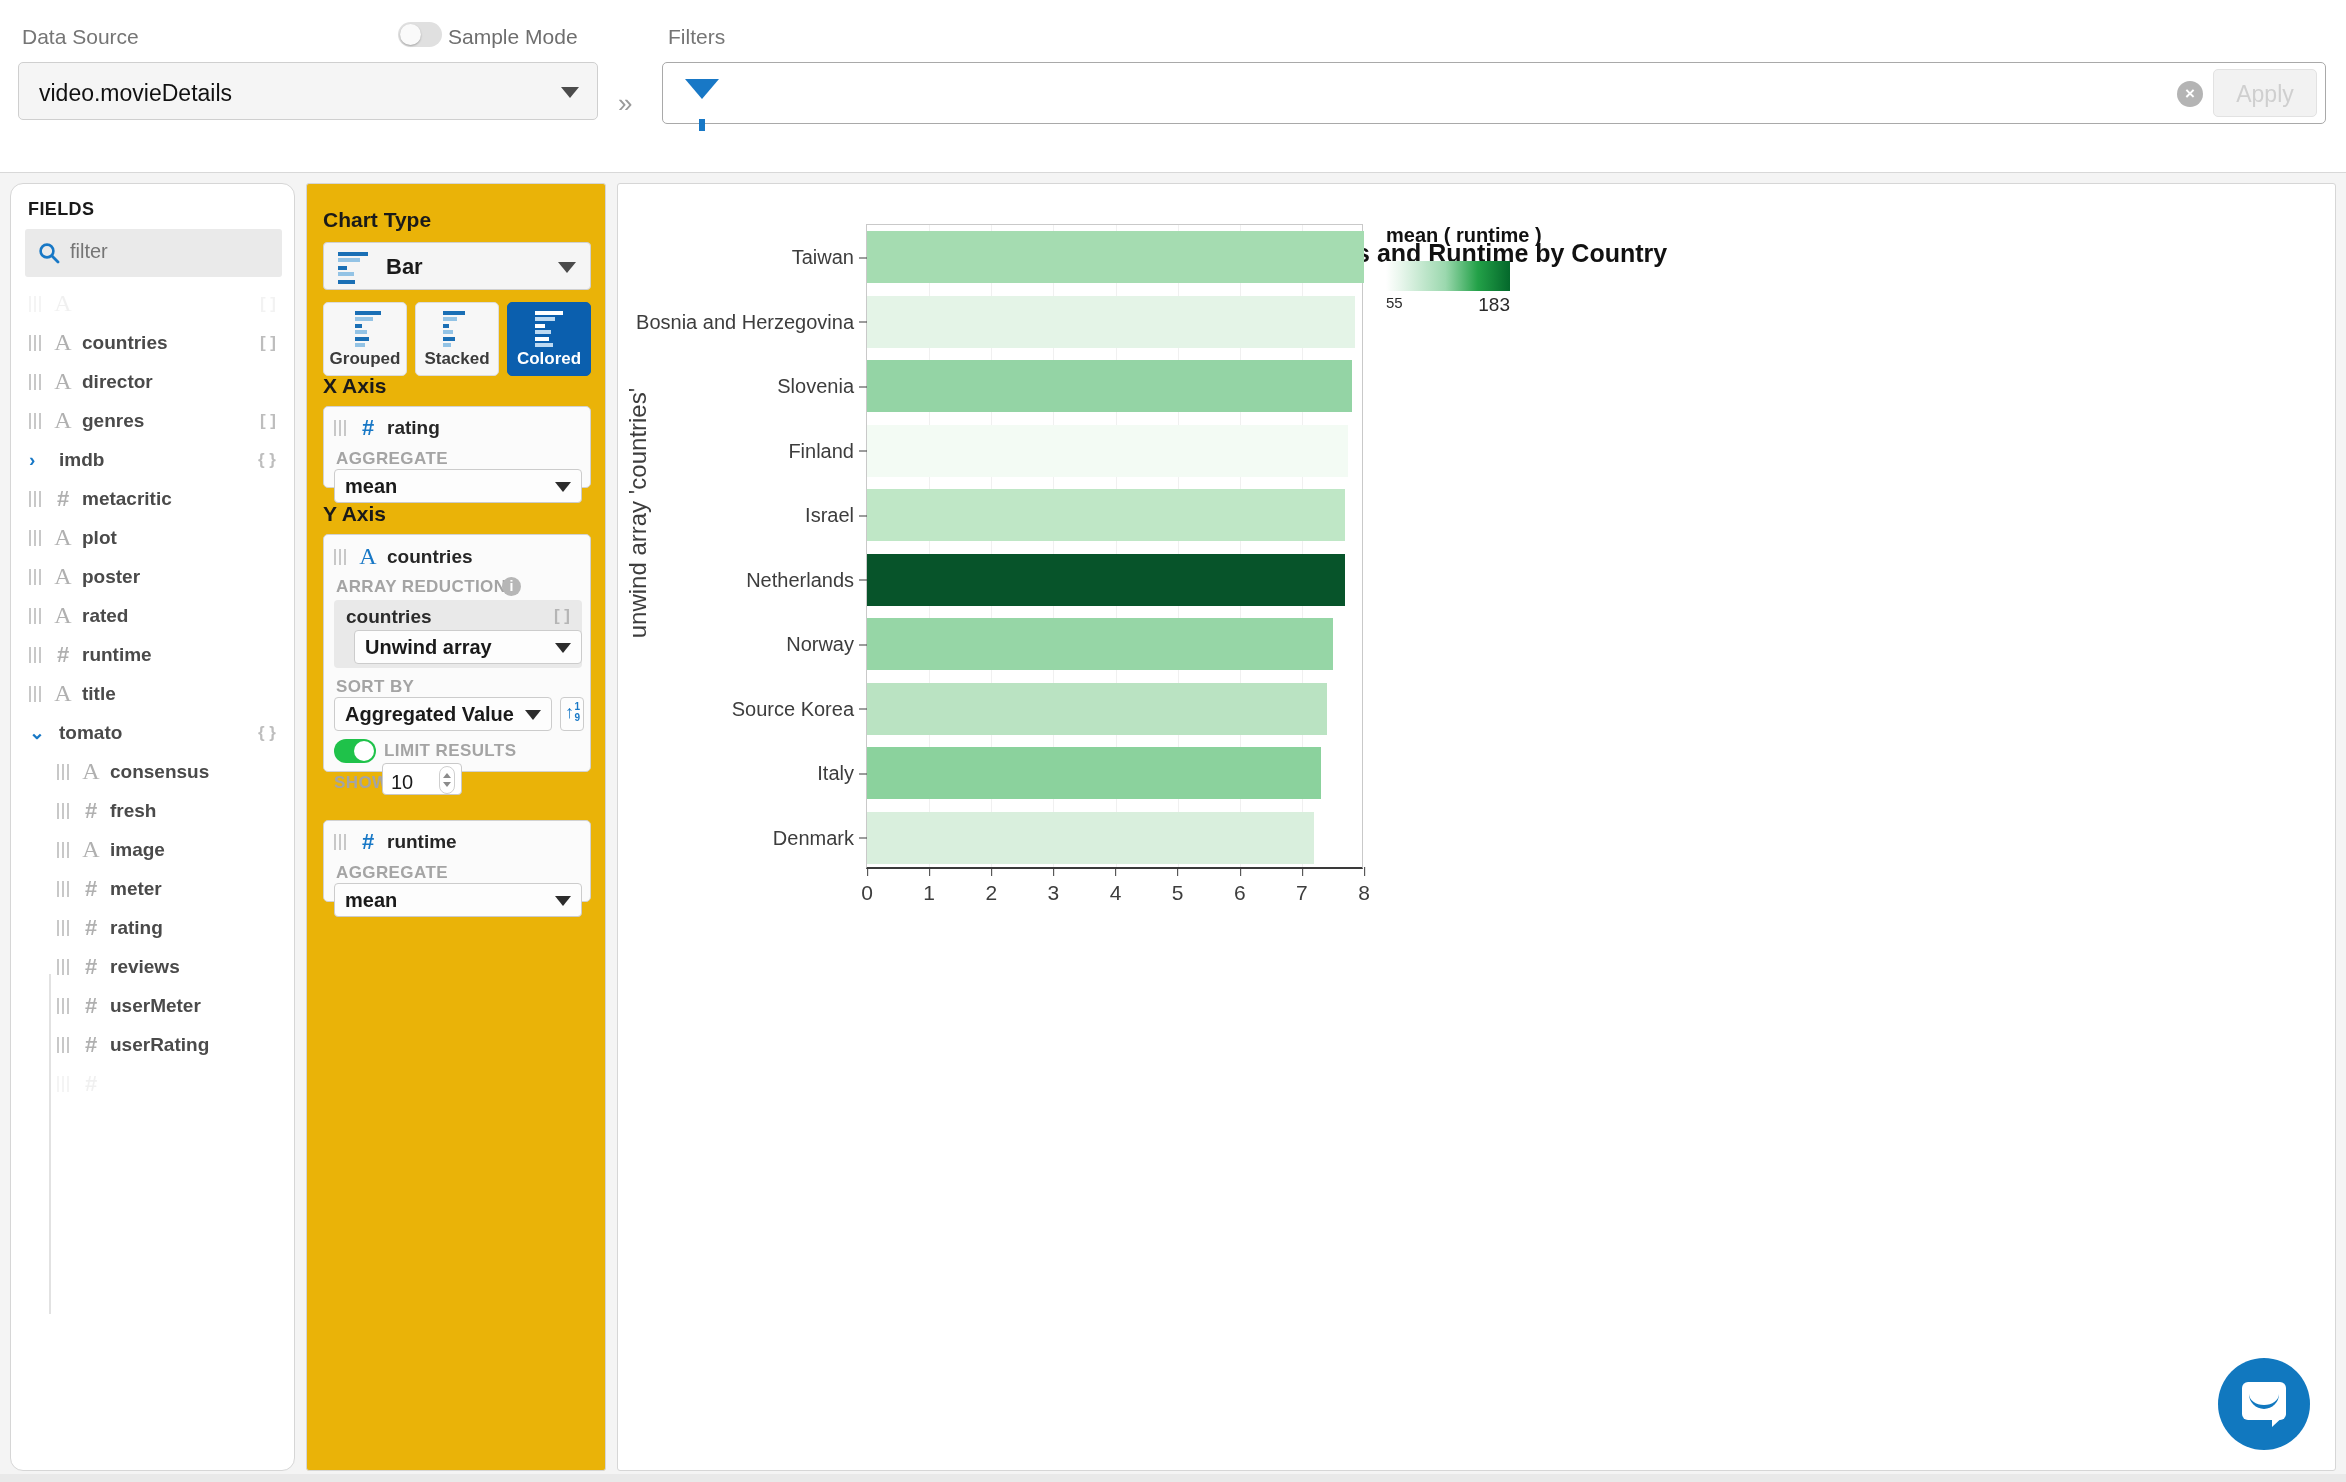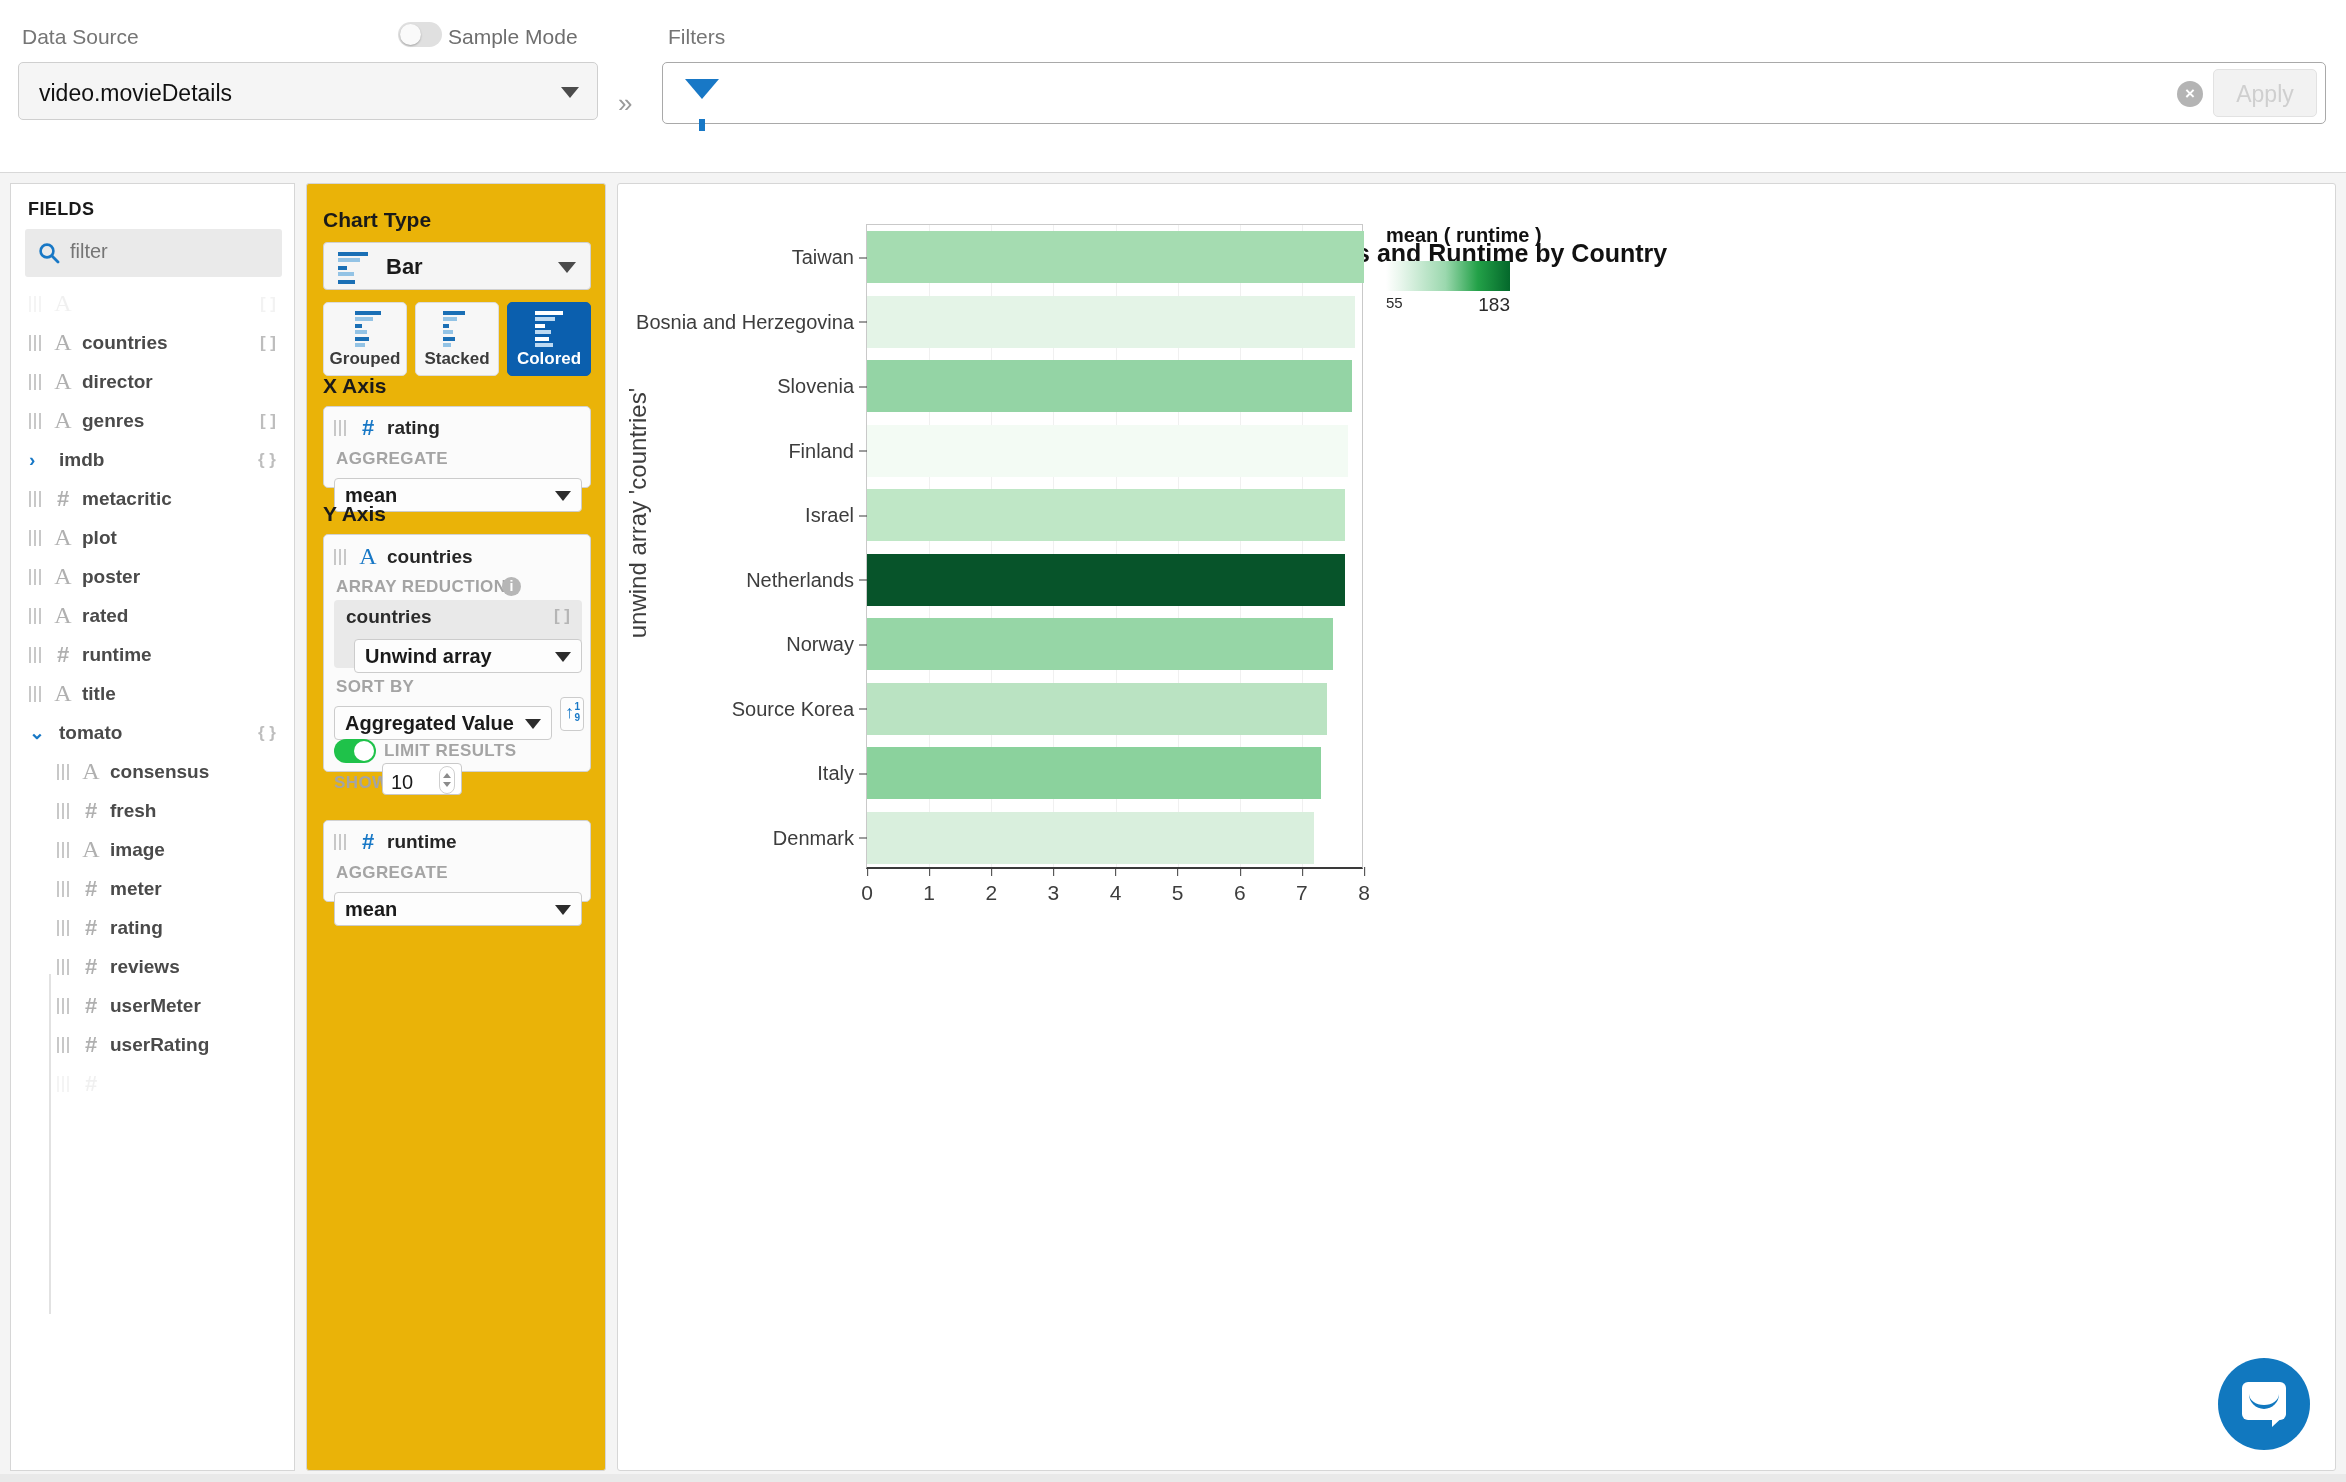--- a/index.html
+++ b/index.html
@@ -73,21 +73,21 @@
   #apply-btn {
     position:absolute; right:8px; top:6px; width:104px; height:48px;
     background:#f2f2f2; border:1px solid #e2e2e2; border-radius:5px;
     color:#cfcfcf; font-size:23px; line-height:48px; text-align:center;
     cursor:pointer;
   }
 
   
   #fields-panel {
     position:absolute; left:10px; top:183px; width:285px; height:1288px;
-    background:#fff; border:1px solid #d6d6d6; border-radius:0;
+    background:#fff; border:1px solid #d6d6d6; border-radius:13px;
     overflow:hidden;
   }
   #fields-title {
     position:absolute; left:17px; top:15px;
     font-size:18px; font-weight:bold; color:#1a1a1a; letter-spacing:.4px;
   }
   #filter-input-wrap {
     position:absolute; left:14px; top:45px; width:257px; height:48px;
     background:#eaeaea; border-radius:3px; cursor:text;
   }
@@ -196,21 +196,21 @@
     position:absolute; left:10px; top:8px; display:flex; align-items:center;
   }
   .card-field .ftype { color:#1878c6; }
   .card-field .fname { color:#262626; }
   .card-sub {
     position:absolute; left:12px; font-size:17px; font-weight:bold;
     color:#a4a4a4; letter-spacing:.4px;
   }
   .mini-select {
     position:absolute; height:34px; background:#fdfdfd;
-    border:1px solid #cccccc; border-radius:4px; cursor:pointer;margin-top:9px;
+    border:1px solid #cccccc; border-radius:4px; cursor:pointer;
   }
   .mini-select .val {
     position:absolute; left:10px; top:5px; font-size:20px;
     font-weight:bold; color:#1a1a1a; white-space:nowrap;
   }
   .mini-select .caret { position:absolute; right:10px; top:12px;
      border-left:8px solid transparent; border-right:8px solid transparent;
      border-top:10px solid #2c2c2c; }
 
   #x-agg-label { top:42px; }

